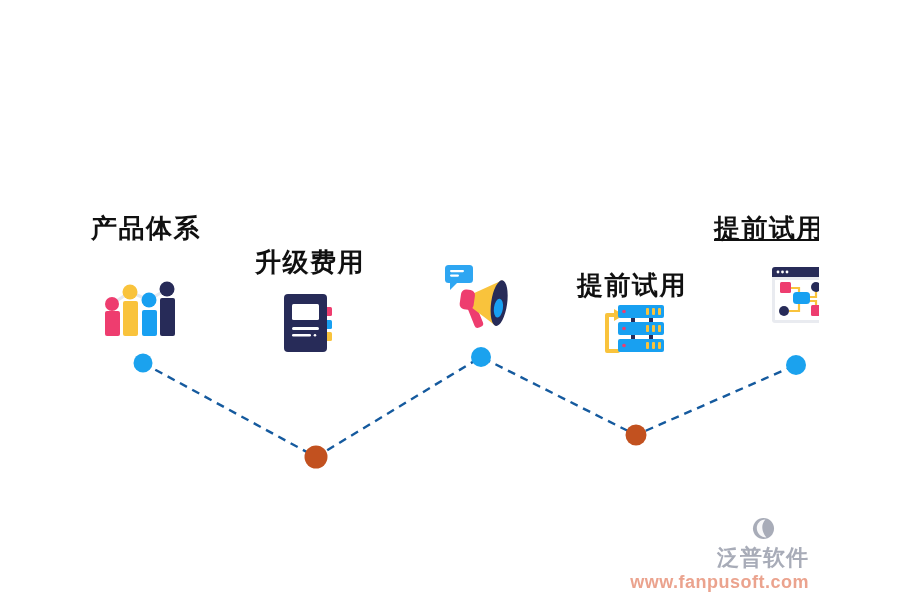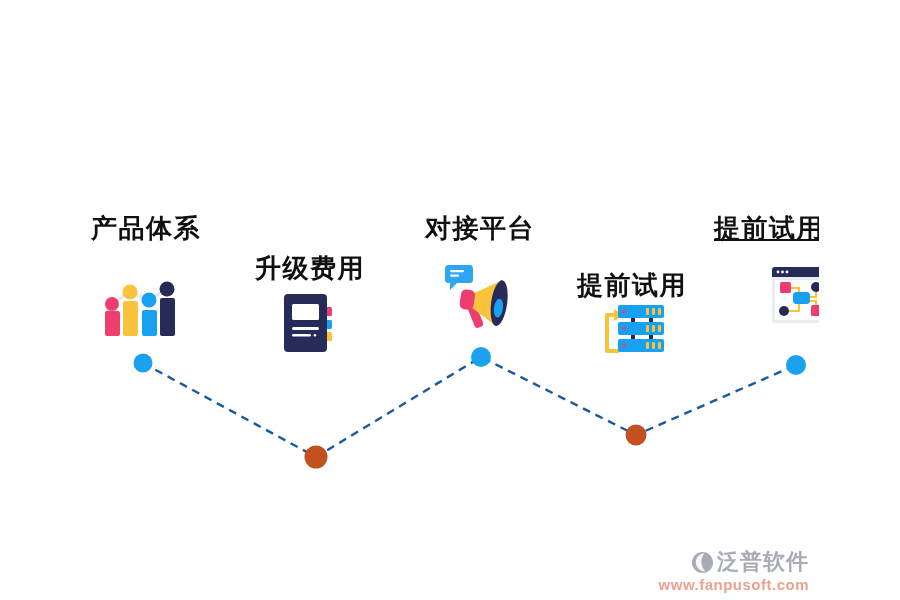--- a/index.html
+++ b/index.html
@@ -7,36 +7,36 @@
     position:relative;width:796px;height:600px;background:#ffffff;overflow:hidden;
     font-family:"Liberation Sans","DejaVu Sans",sans-serif;
     padding-left:23px;
   }
   .node-label{
     position:absolute;transform:translateX(-50%);
     font-size:26px;font-weight:700;color:#101010;letter-spacing:1.5px;white-space:nowrap;
   }
   .node-icon{position:absolute;}
   .lbl-1{left:146px;top:211px;}
-  .lbl-2{left:310px;top:251px;}
+  .lbl-2{left:310px;top:245px;}
   .lbl-3{left:480px;top:211px;}
   .lbl-4{left:632px;top:268px;}
   .lbl-5{left:769px;top:211px;text-decoration:underline;}
   .ico-1{left:100px;top:280px;}
   .ico-2{left:278px;top:289px;}
   .ico-3{left:436px;top:259px;}
   .ico-4{left:594px;top:300px;}
   .ico-5{left:771px;top:263px;}
   .zigzag{position:absolute;left:0;top:0;width:900px;height:600px;}
   .watermark{
     position:absolute;right:10px;bottom:7px;display:flex;flex-direction:column;align-items:flex-end;
   }
-  .wm-row{display:flex;align-items:center;gap:3px;}
+  .wm-row{display:flex;align-items:center;gap:3px;flex-direction:column;}
   .wm-brand{font-size:22px;font-weight:700;color:#a8acb8;letter-spacing:1px;}
-  .wm-url{font-size:15px;font-weight:700;color:#eba38e;letter-spacing:0.5px;margin-top:-1px;}
+  .wm-url{font-size:18px;font-weight:700;color:#eba38e;letter-spacing:0.5px;margin-top:-1px;}
 </style>
 </head>
 <body>
 
 <div class="canvas">
 
   <svg id="zigzag-svg" class="zigzag" viewBox="0 0 900 600">
       <polyline points="143,363 316,457 481,357 636,435 796,365" fill="none" stroke="#155a9e" stroke-width="2.4" stroke-dasharray="8 6"></polyline>
       <circle cx="143" cy="363" r="9.5" fill="#1ba2ee"></circle>
       <circle cx="316" cy="457" r="11.5" fill="#c2511f"></circle>
@@ -63,21 +63,20 @@
     <rect x="44" y="18" width="10" height="9" rx="1.5" fill="#ee3d6f"></rect>
     <rect x="44" y="31" width="10" height="9" rx="1.5" fill="#18a0f1"></rect>
     <rect x="44" y="43" width="10" height="9" rx="1.5" fill="#f9c33c"></rect>
     <rect x="6" y="5" width="43" height="58" rx="4" fill="#272b58"></rect>
     <rect x="14" y="15" width="27" height="16" rx="1.5" fill="#ffffff"></rect>
     <rect x="14" y="38" width="27" height="3" rx="1.5" fill="#ffffff"></rect>
     <rect x="14" y="45" width="19" height="2.6" rx="1.3" fill="#ffffff"></rect>
     <circle cx="37" cy="46.3" r="1.3" fill="#ffffff"></circle>
   </svg>
 
-  <div class="node-label lbl-3">对接平台</div>
   <svg class="node-icon ico-3" width="76" height="76" viewBox="0 0 76 76">
     <g>
       <rect x="9" y="6" width="28" height="18" rx="3.5" fill="#2ea6f2"></rect>
       <polygon points="14,23 22,23 14,31" fill="#2ea6f2"></polygon>
       <rect x="14" y="11" width="14" height="2.2" rx="1.1" fill="#ffffff"></rect>
       <rect x="14" y="15.5" width="9" height="2.2" rx="1.1" fill="#ffffff"></rect>
     </g>
     <g transform="rotate(8 48 44)">
       <rect x="31" y="46" width="9" height="26" rx="3.5" fill="#ee3d6f" transform="rotate(-30 35 48)"></rect>
       <polygon points="36,36 63,19 63,65 36,50" fill="#f9c33c"></polygon>

